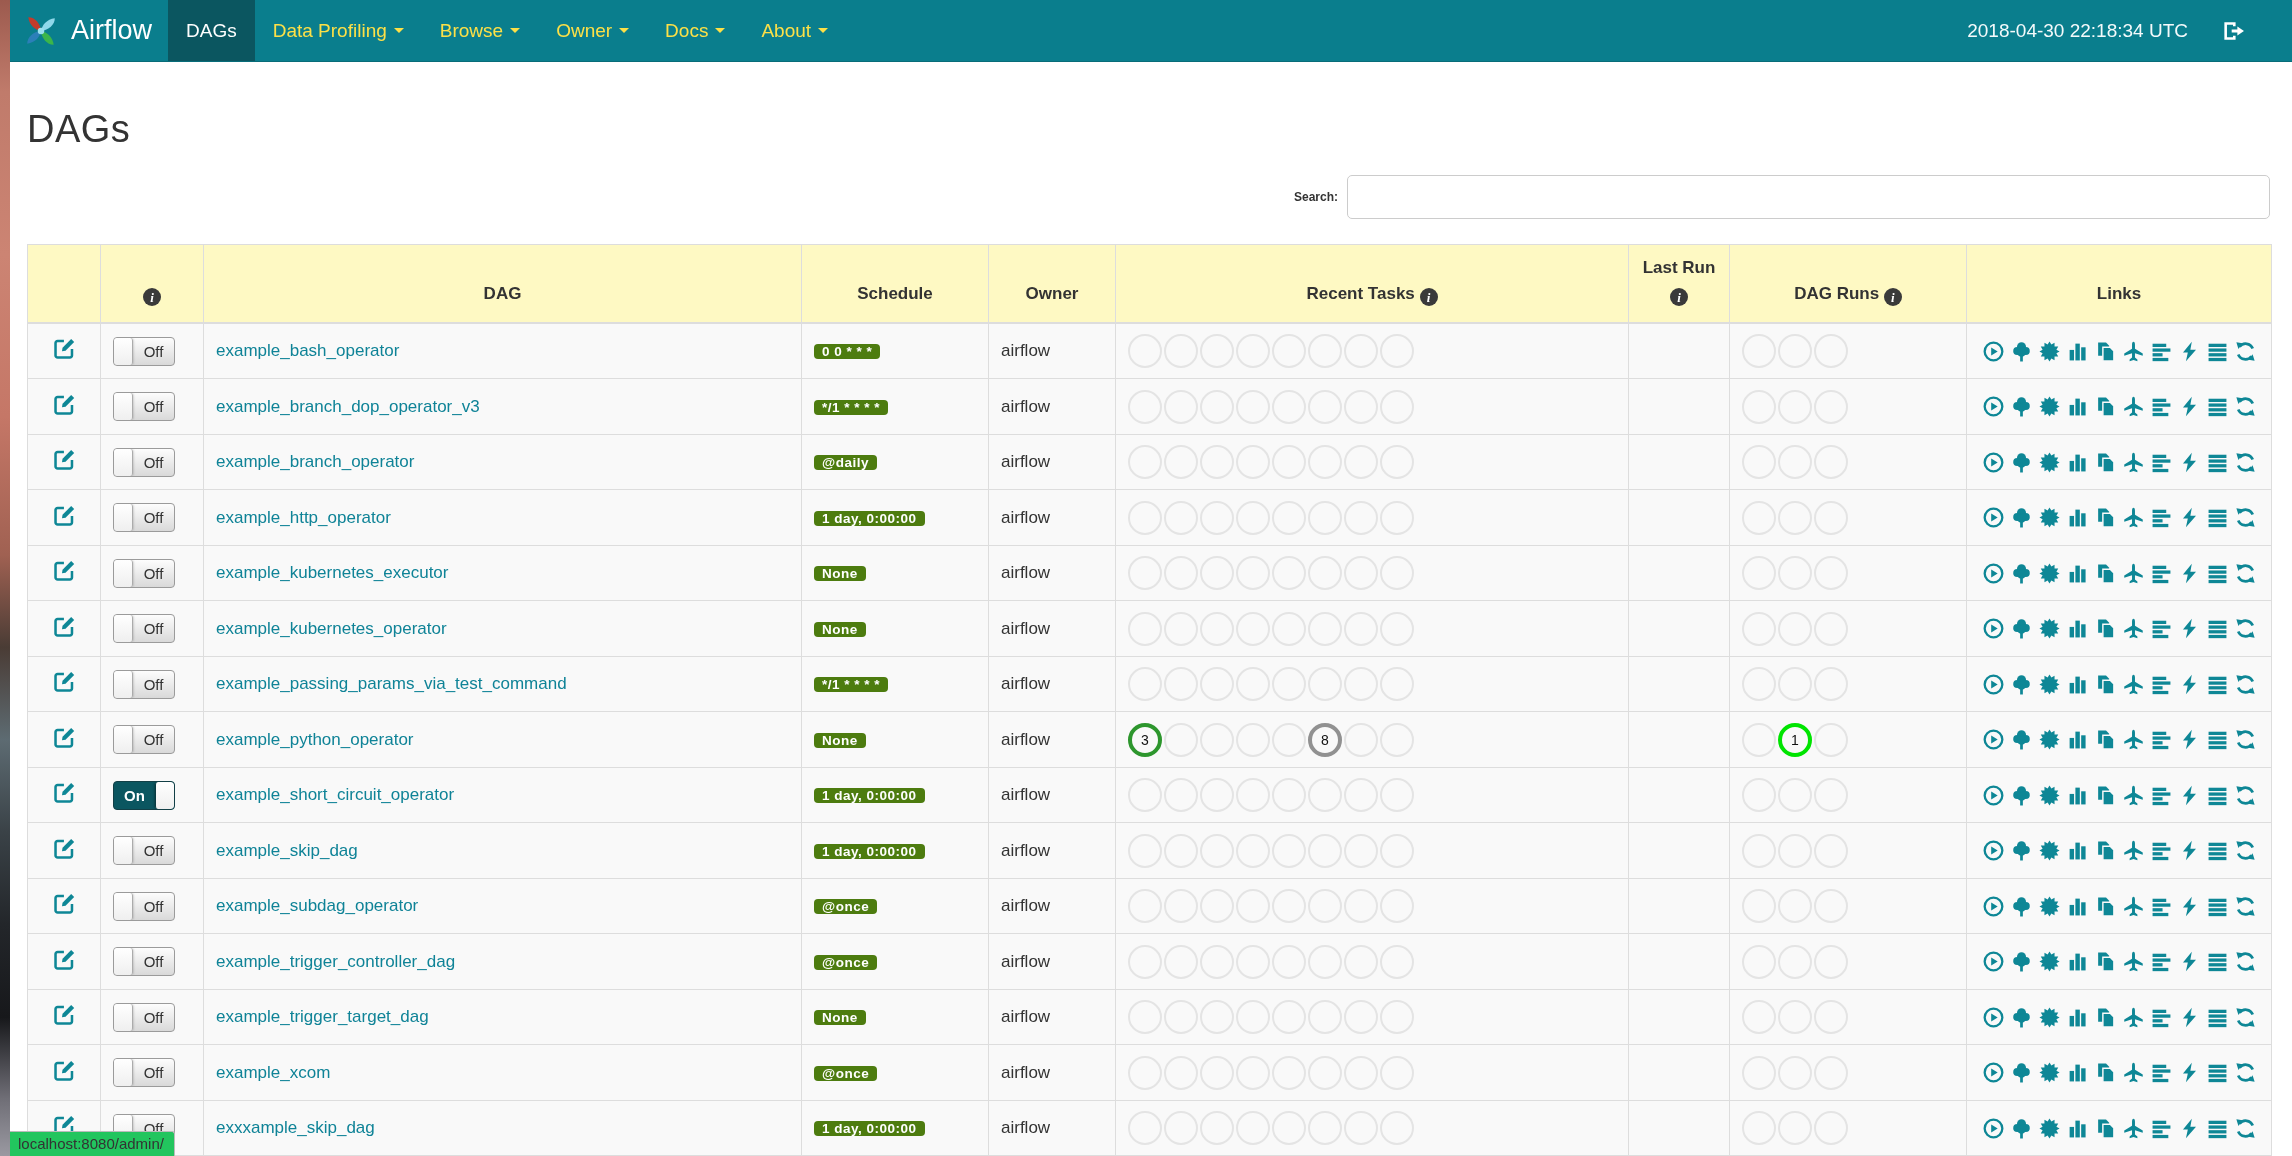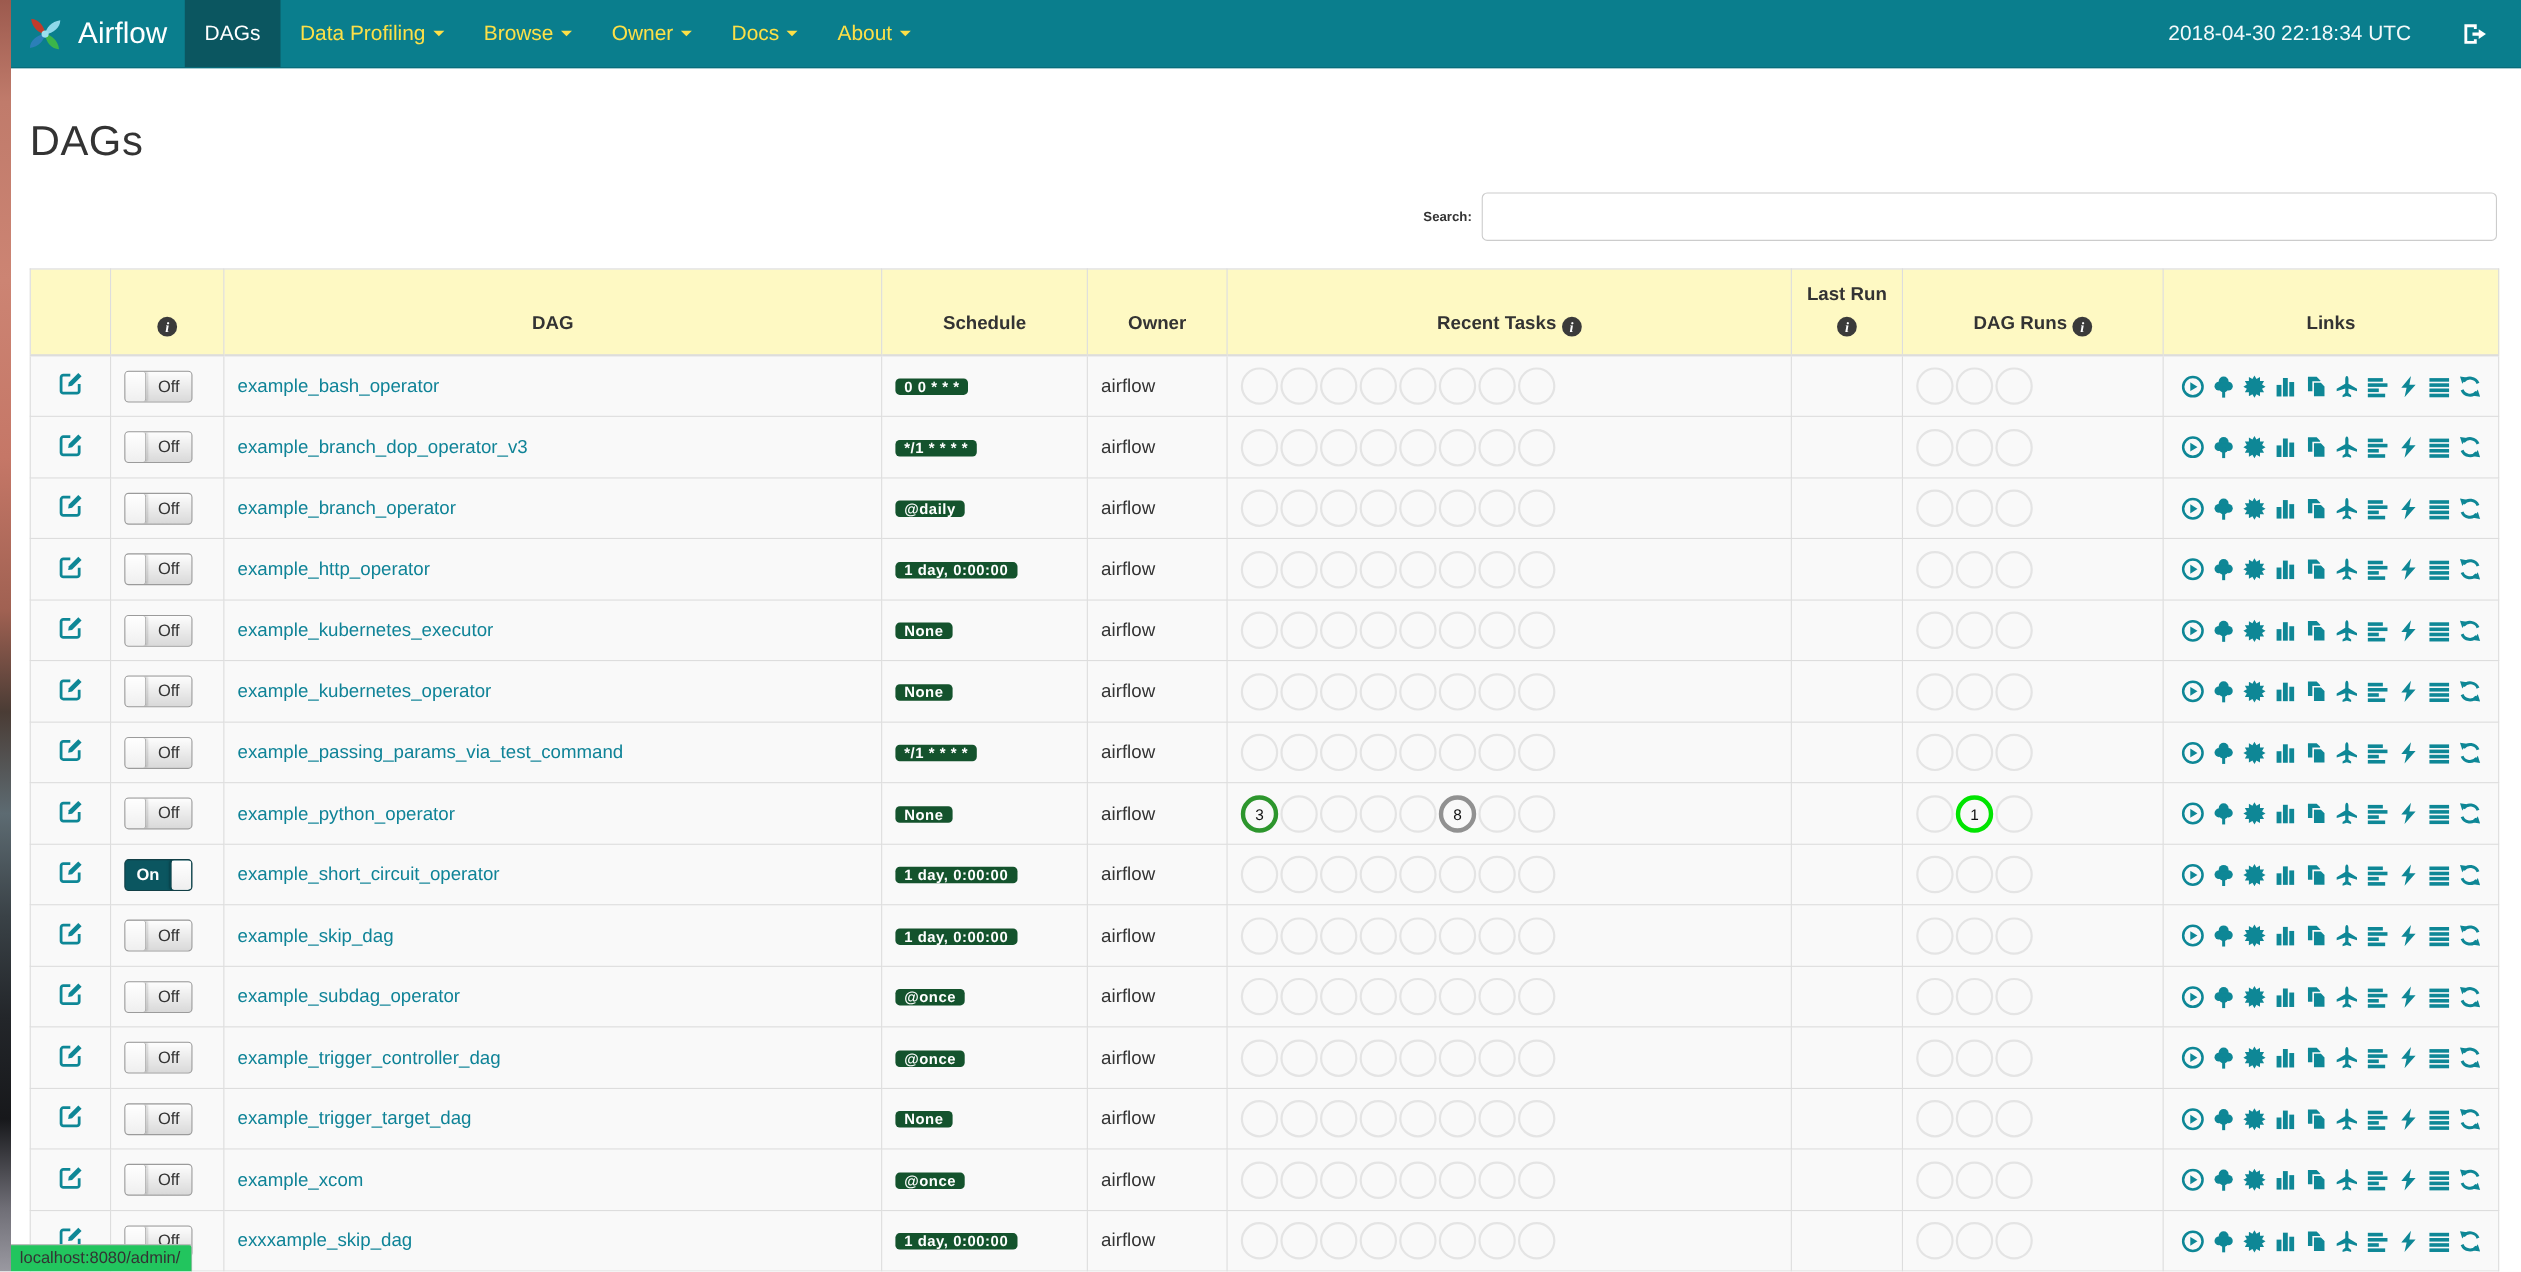--- a/index.html
+++ b/index.html
@@ -21,22 +21,22 @@
   .brand { display:flex; align-items:center; padding:0 16px 0 10px; gap:9px; text-decoration:none; }
   .brand-logo { width:42px; height:42px; }
   .brand-text { font-size:27px; color:#fff; }
   .nav-items { display:flex; align-items:stretch; }
   .nav-item { display:flex; align-items:center; padding:0 18px; font-size:19px;
               color:#fde047; text-decoration:none; cursor:pointer; }
   .nav-item.active { background:#0B5660; color:#fff; }
   .caret { display:inline-block; width:0; height:0; margin-left:7px;
            border-left:5px solid transparent; border-right:5px solid transparent;
            border-top:5px solid currentColor; }
-  .navbar-right { margin-left:auto; display:flex; align-items:center; gap:46px;
-                  padding-right:28px; }
+  .navbar-right { margin-left:auto; display:flex; align-items:center; gap:34px;
+                  padding-right:44px; }
   .clock { font-size:19px; color:#f4fafb; }
   .logout { width:26px; height:24px; cursor:pointer; }
 
   
   .content { padding:0 22px 0 17px; }
   .page-title { font-size:38px; font-weight:500; color:#333; margin:46px 0 0 0; letter-spacing:0.5px; }
 
   .search-row { display:flex; justify-content:flex-end; align-items:center; margin:24px 0 0 0; }
   .search-label { font-weight:bold; font-size:12px; margin-right:9px; }
   .search-input { width:923px; height:44px; border:1px solid #ccc; border-radius:5px;
@@ -80,21 +80,21 @@
   .toggle.off { background:linear-gradient(#fdfdfd,#d9d9d9); }
   .toggle.off .t-knob { border-right:1px solid #ababab; border-radius:3px;
                         box-shadow:1px 0 2px rgba(0,0,0,0.15); }
   .toggle.off .t-label { color:#333; }
   .toggle.on { background:#0B5660; border-color:#123f46; }
   .toggle.on .t-knob { border-left:1px solid #083a41; border-radius:3px;
                        box-shadow:-1px 0 2px rgba(0,0,0,0.25); }
   .toggle.on .t-label { color:#fff; font-weight:bold; }
 
   .dag-link { color:#0F8397; text-decoration:none; cursor:pointer; }
-  .sched-badge { display:inline-block; background:#14532d; color:#fff; font-weight:bold;
+  .sched-badge { display:inline-block; background:#4d7c0f; color:#fff; font-weight:bold;
                  font-size:13.5px; padding:0 8px; border-radius:4px; white-space:nowrap;
                  letter-spacing:0.5px; }
 
   .circle { display:inline-flex; align-items:center; justify-content:center;
             width:34px; height:34px; border-radius:50%; border:2px solid #e4e4e4;
             margin-right:2px; font-size:14px; color:#111; vertical-align:middle; }
   .circle.has-count { border-width:4px; cursor:pointer; }
 
   .link-icon { display:inline-block; width:21px; height:21px; margin:0 3.5px;
                vertical-align:middle; cursor:pointer; }

